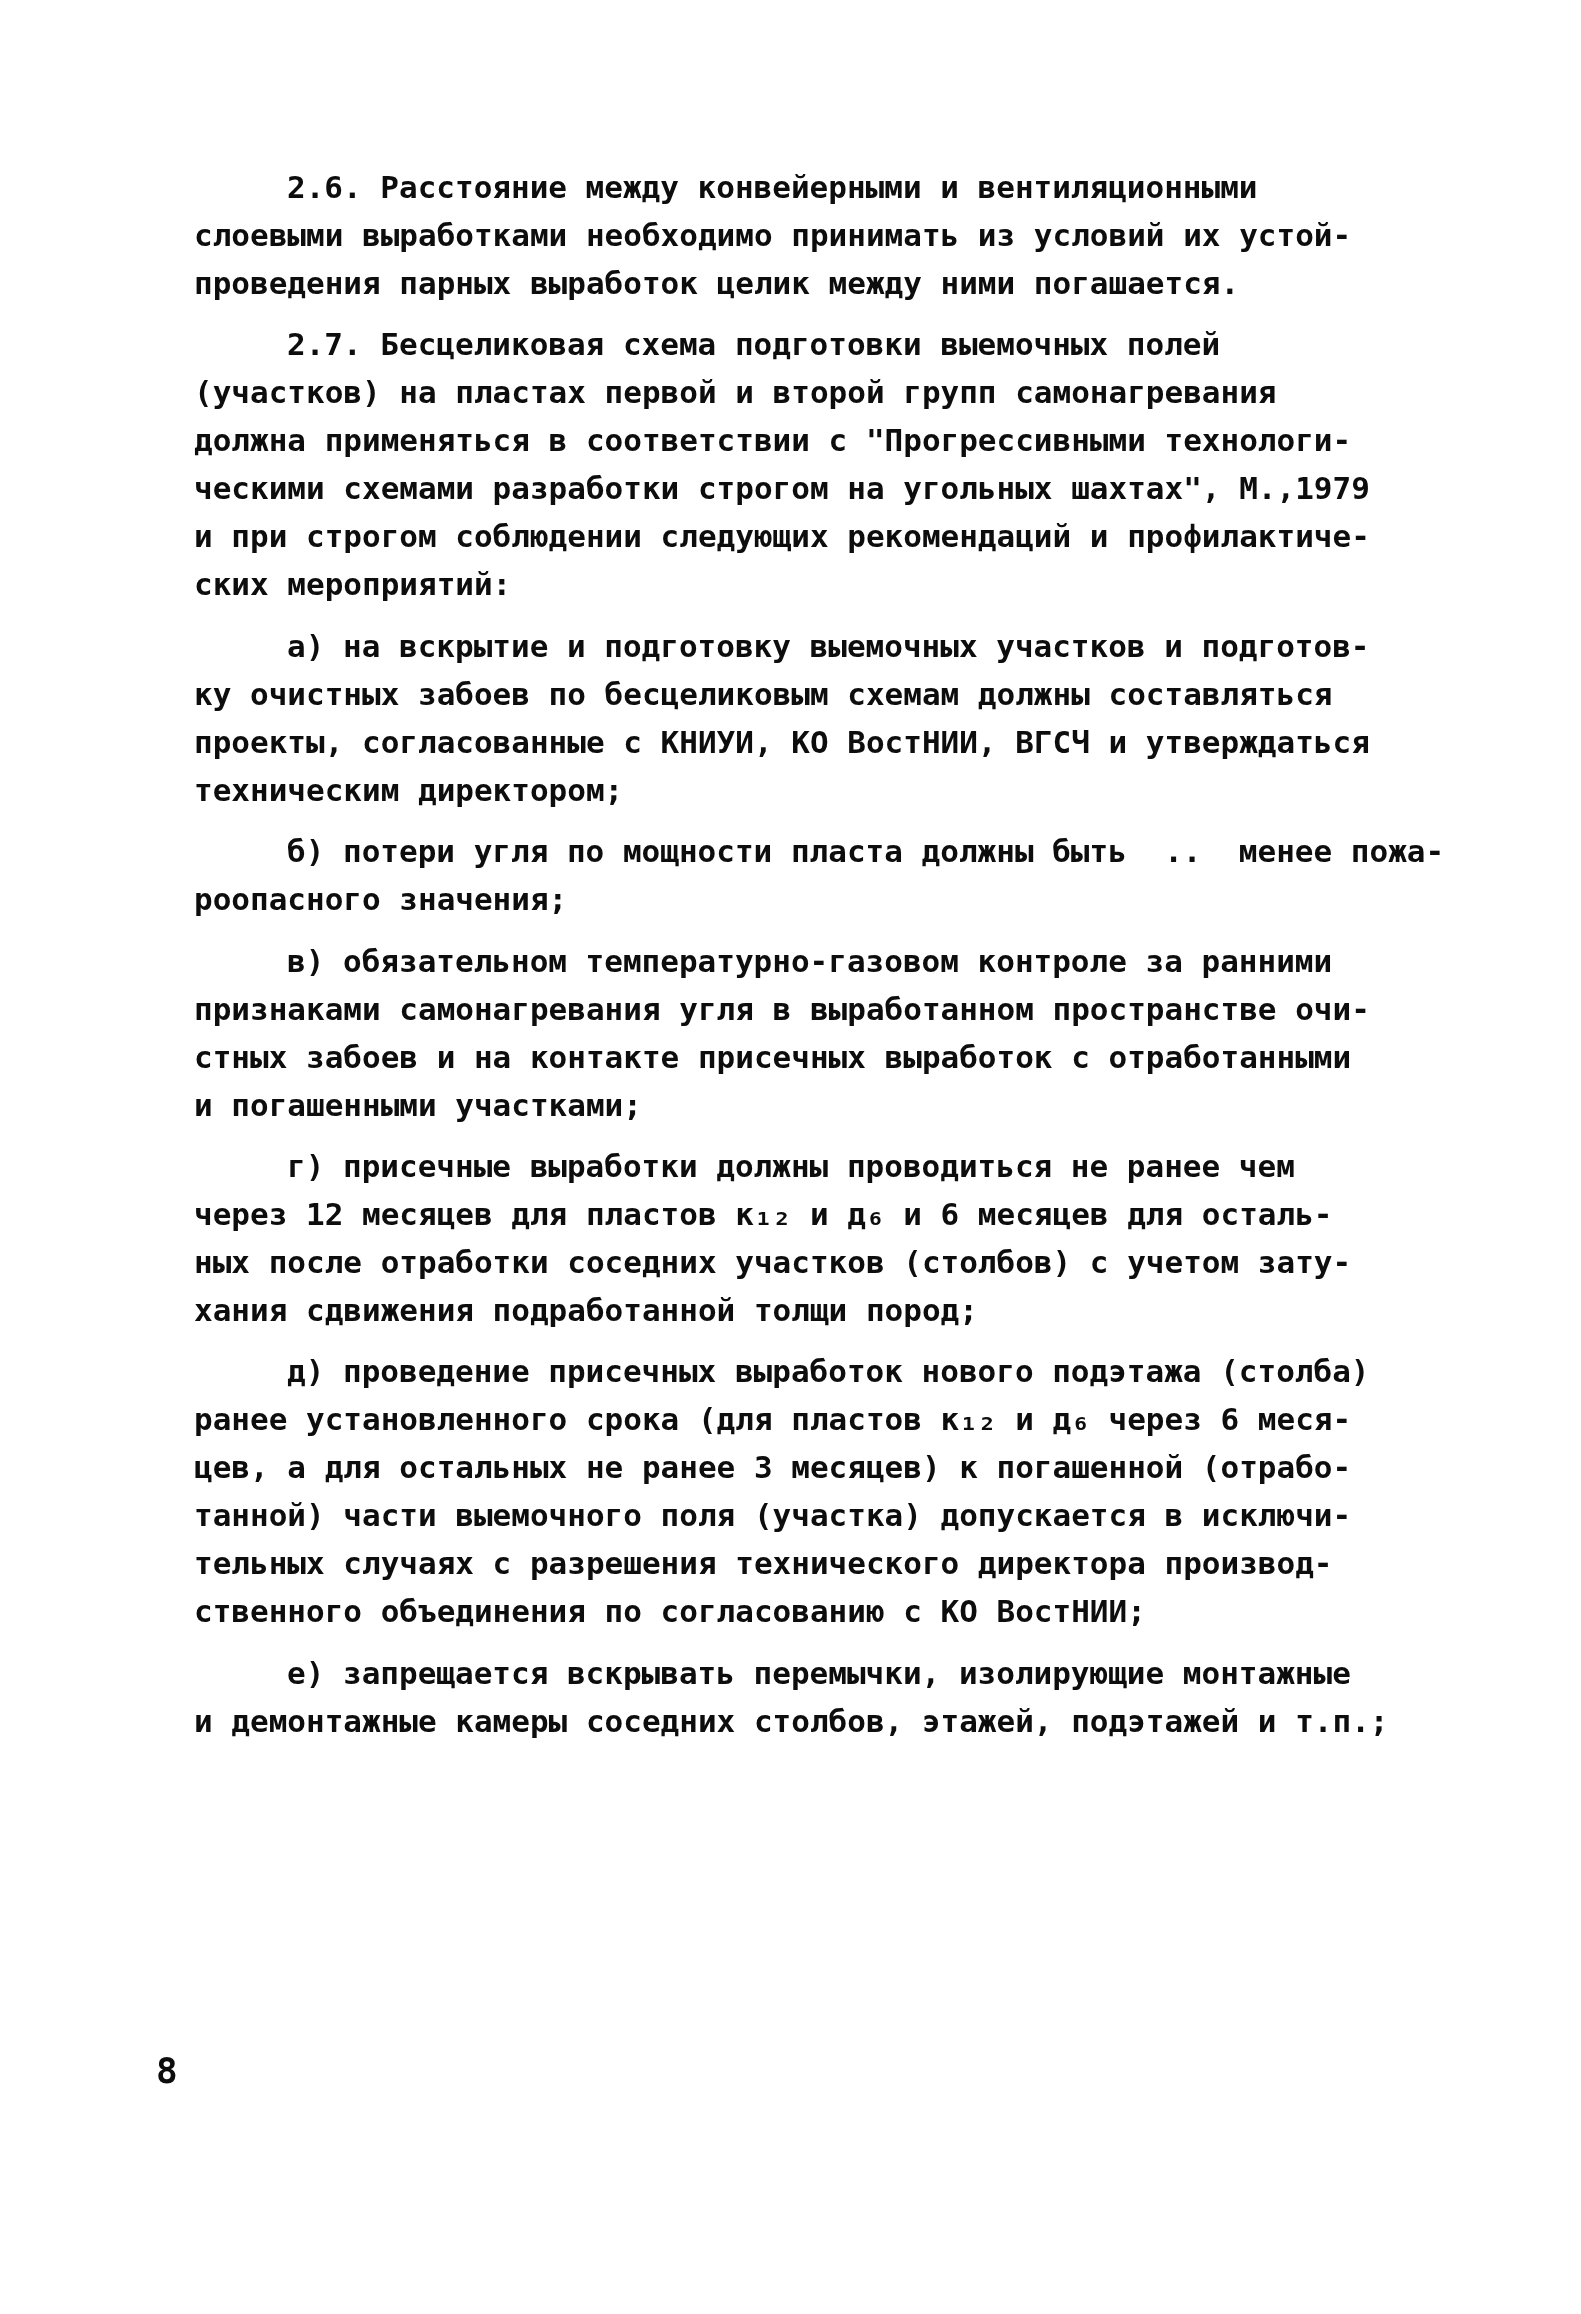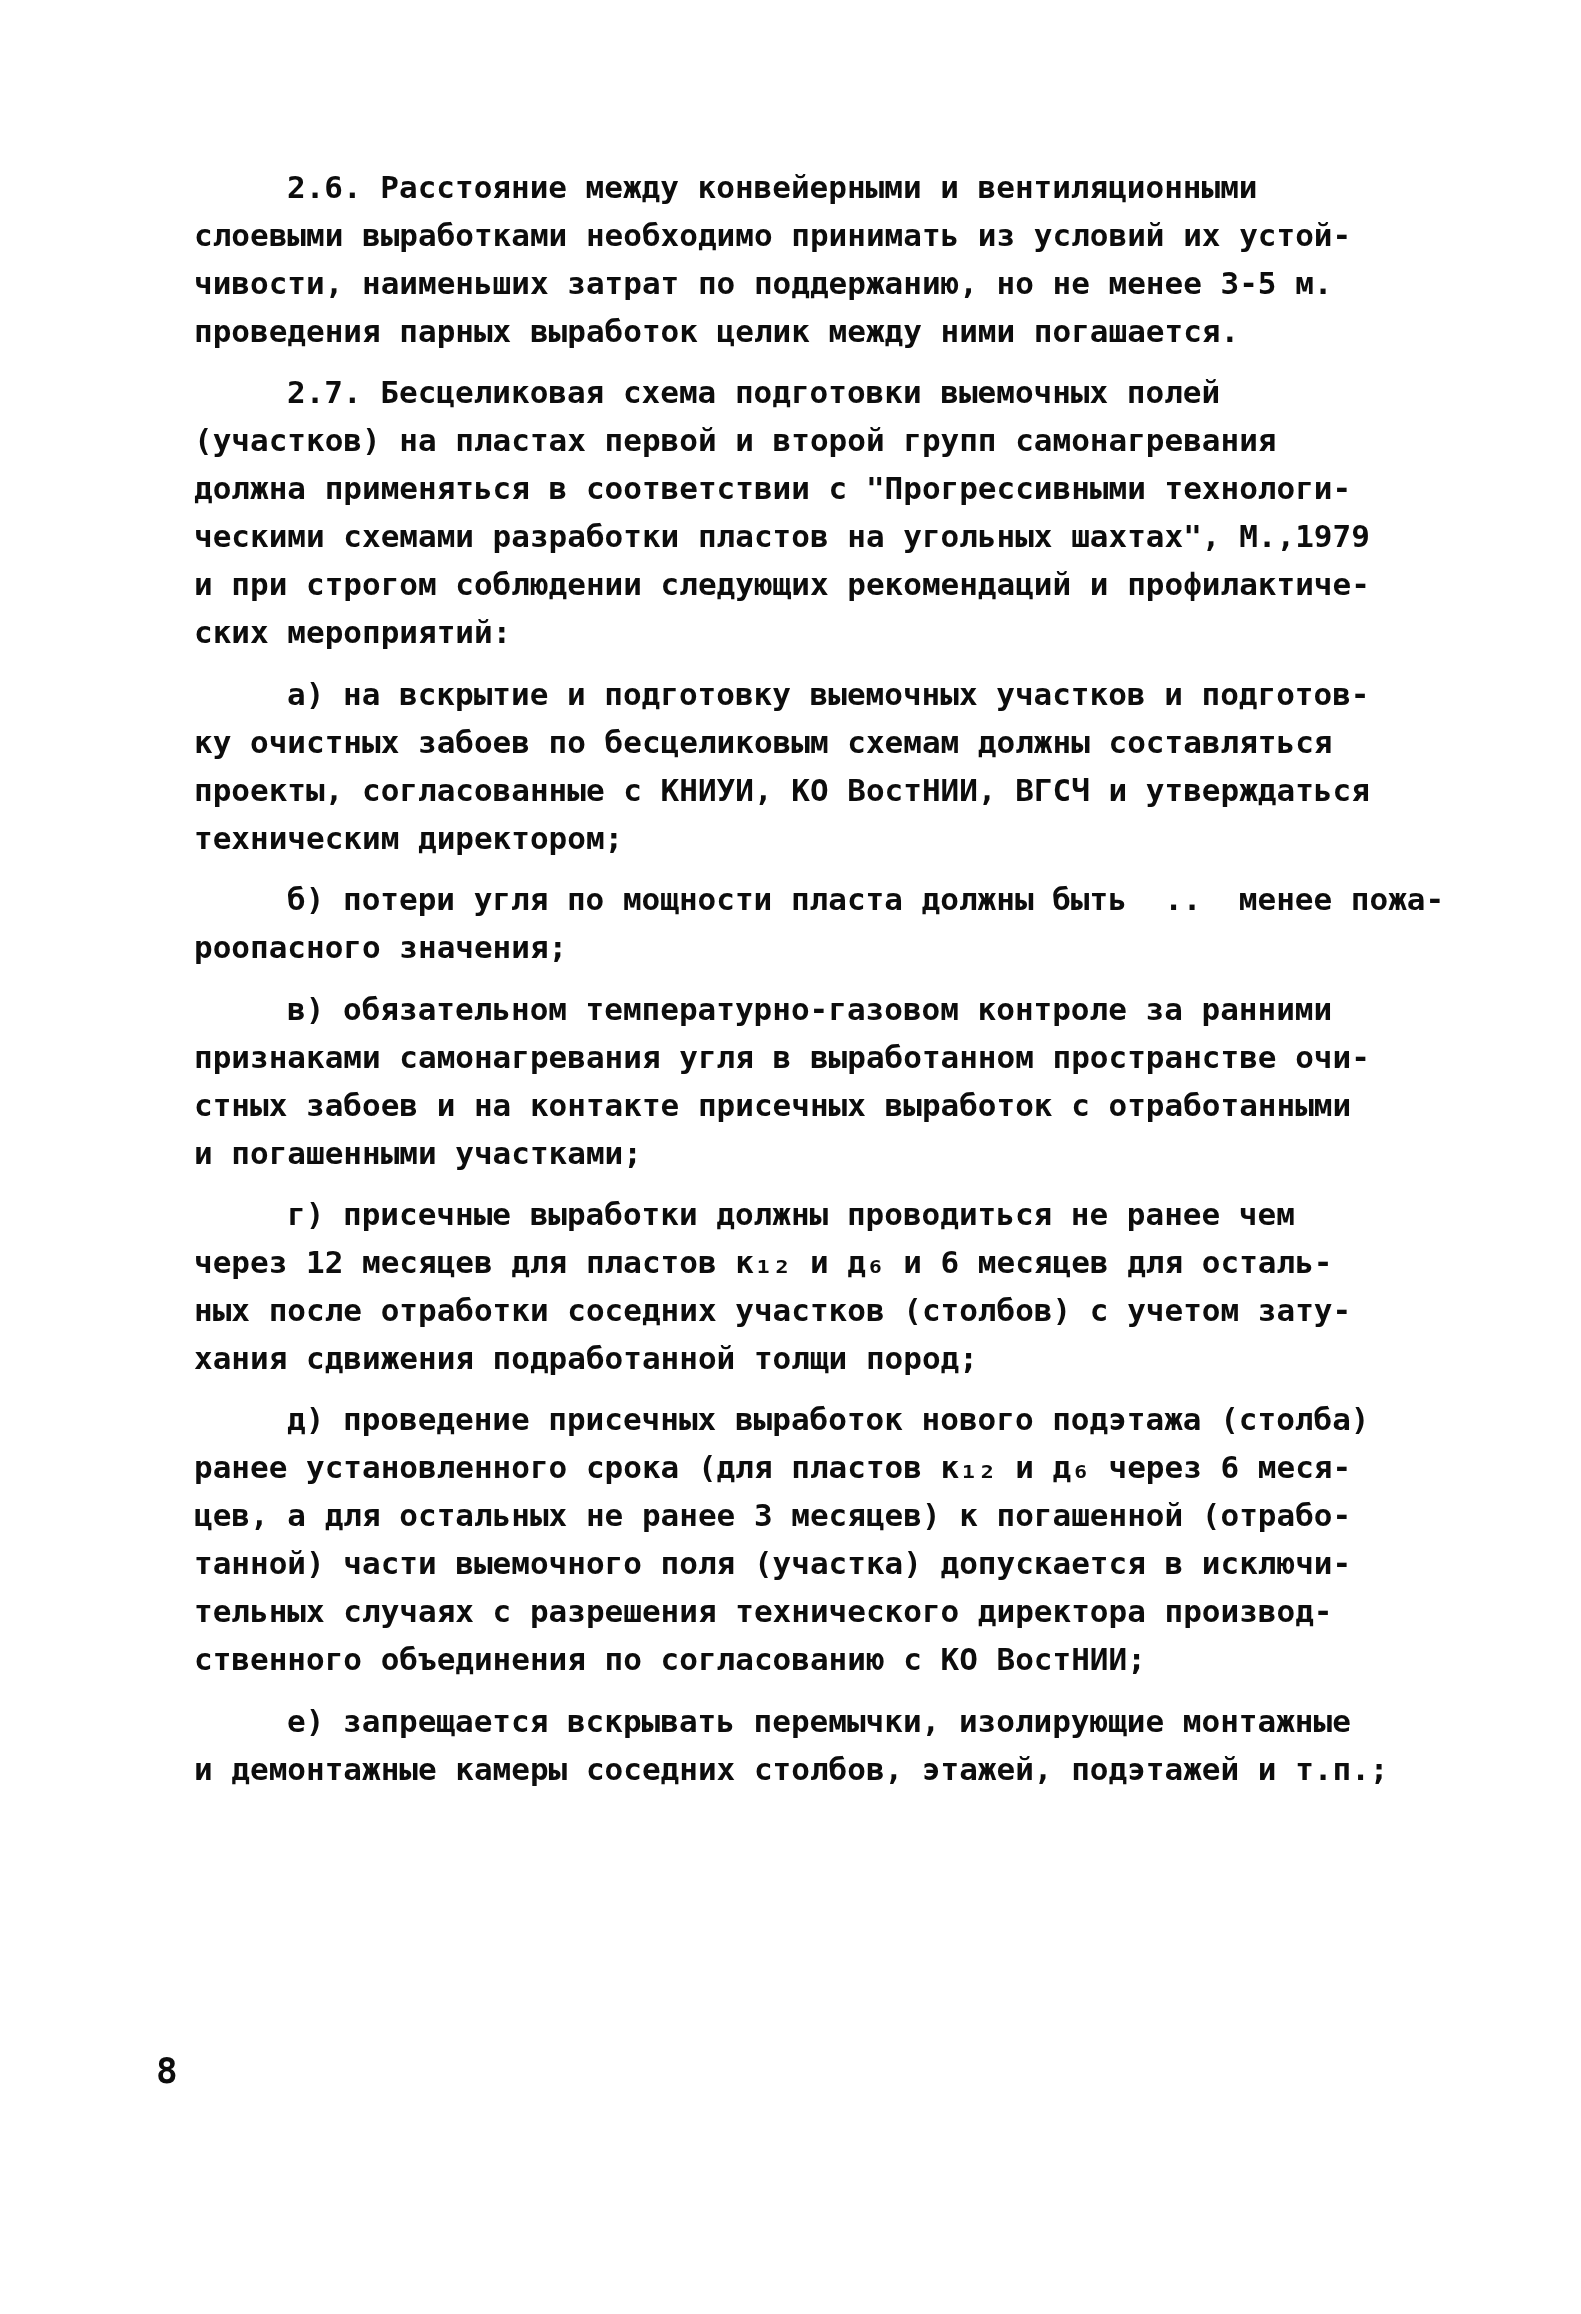--- a/index.html
+++ b/index.html
@@ -51,29 +51,28 @@
 </style>
 </head>
 <body>
 
 <div class="page">
   <div class="content">
 
     <div class="para">
       <div class="line first">2.6. Расстояние между конвейерными и вентиляционными</div>
       <div class="line">слоевыми выработками необходимо принимать из условий их устой-</div>
-      <div class="line">чивости, наименьших затрат по поддержанию, но не менее 3-5 м.</div>
       <div class="line">проведения парных выработок целик между ними погашается.</div>
     </div>
 
     <div class="para">
       <div class="line first">2.7. Бесцеликовая схема подготовки выемочных полей</div>
       <div class="line">(участков) на пластах первой и второй групп самонагревания</div>
       <div class="line">должна применяться в соответствии с "Прогрессивными технологи-</div>
-      <div class="line">ческими схемами разработки пластов на угольных шахтах", М.,1979</div>
+      <div class="line">ческими схемами разработки строгом на угольных шахтах", М.,1979</div>
       <div class="line">и при строгом соблюдении следующих рекомендаций и профилактиче-</div>
       <div class="line">ских мероприятий:</div>
     </div>
 
     <div class="para">
       <div class="line first">а) на вскрытие и подготовку выемочных участков и подготов-</div>
       <div class="line">ку очистных забоев по бесцеликовым схемам должны составляться</div>
       <div class="line">проекты, согласованные с КНИУИ, КО ВостНИИ, ВГСЧ и утверждаться</div>
       <div class="line">техническим директором;</div>
     </div>

